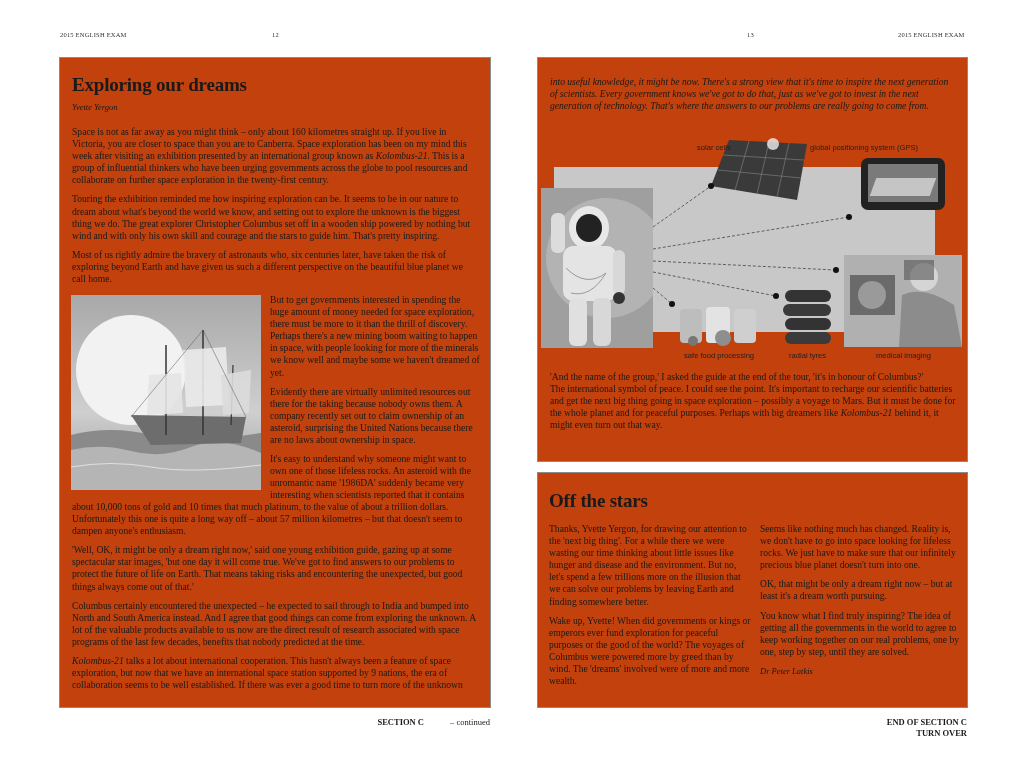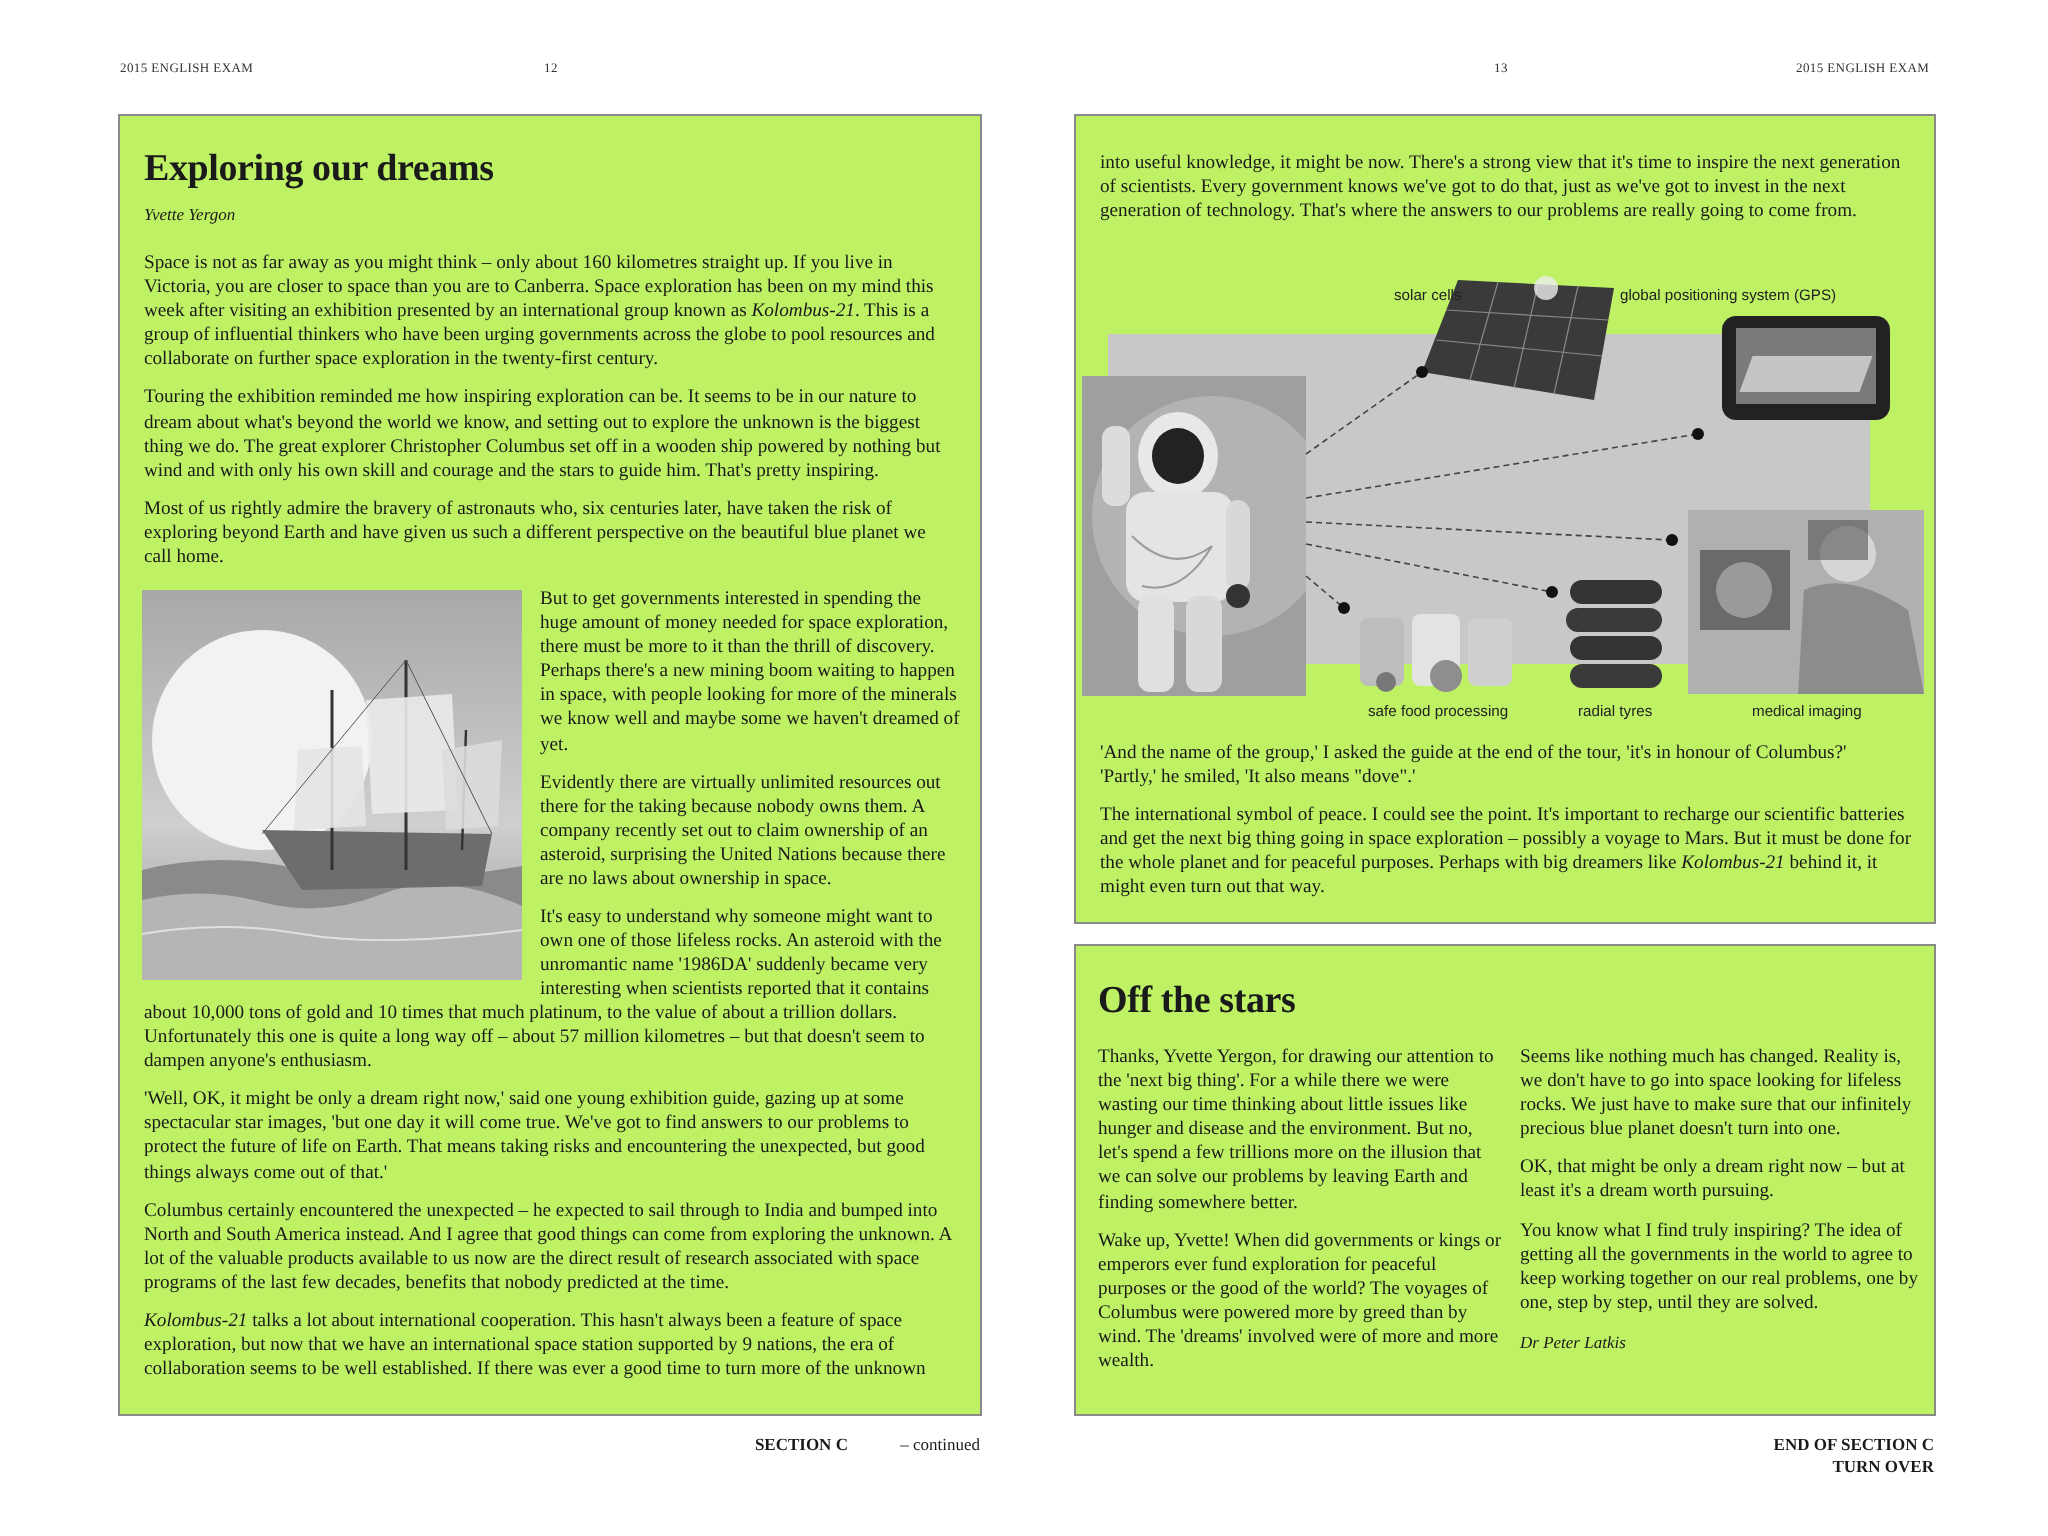--- a/index.html
+++ b/index.html
@@ -1,18 +1,18 @@
 <!DOCTYPE html>
 <html><head>
 <meta charset="utf-8">
 <style>
   html,body{margin:0;padding:0;background:#fff;}
   body{width:1024px;height:768px;position:relative;overflow:hidden;font-family:"Liberation Serif","DejaVu Serif",serif;color:#1a1a1a;}
   .hdr{position:absolute;top:31px;font-size:6.5px;color:#333;letter-spacing:0.2px;}
-  .box{position:absolute;border:1px solid #8a8a8a;background:#bef264;box-sizing:border-box;}
+  .box{position:absolute;border:1px solid #8a8a8a;background:#c2410c;box-sizing:border-box;}
   p{margin:0;}
   .body-text{font-size:9.6px;line-height:12.1px;}
   .para{margin-bottom:7px;}
   h1{margin:0;font-family:"Liberation Serif","DejaVu Serif",serif;font-weight:bold;font-size:19px;letter-spacing:-0.2px;}
   .author{font-style:italic;font-size:8.5px;}
   em{font-style:italic;}
   .footer{position:absolute;font-weight:bold;font-size:8.5px;text-align:right;}
   .footer .light{font-weight:normal;margin-left:24px;}
   .caption{position:absolute;font-family:"Liberation Sans","DejaVu Sans",sans-serif;font-size:7.6px;color:#222;}
   .dot{position:absolute;width:6px;height:6px;border-radius:50%;background:#111;}
@@ -76,21 +76,21 @@
 </div>
 
 <div class="footer" style="left:330px;top:717px;width:160px;">
   <span>SECTION C</span><span class="light"> – continued</span>
 </div>
 
 <div class="hdr" style="left:747px;">13</div>
 <div class="hdr" style="left:898px;">2015 ENGLISH EXAM</div>
 
 <div class="box" style="left:537px;top:57px;width:431px;height:405px;">
-  <p class="body-text" style="position:absolute;left:12px;top:18px;width:408px;">into useful knowledge, it might be now. There's a strong view that it's time to inspire the next generation of scientists. Every government knows we've got to do that, just as we've got to invest in the next generation of technology. That's where the answers to our problems are really going to come from.</p>
+  <p class="body-text" style="position:absolute;left:12px;top:18px;width:408px;font-style:italic;">into useful knowledge, it might be now. There's a strong view that it's time to inspire the next generation of scientists. Every government knows we've got to do that, just as we've got to invest in the next generation of technology. That's where the answers to our problems are really going to come from.</p>
 
   <div style="position:absolute;left:0;top:80px;width:431px;height:230px;text-align:center;">
     <div style="position:absolute;left:16px;top:29px;width:381px;height:165px;background:#c8c8c8;"></div>
 
     <div style="position:absolute;left:3px;top:50px;width:112px;height:160px;background:#9f9f9f;">
       <svg width="112" height="160" viewBox="0 0 112 160">
         <circle cx="65" cy="70" r="60" fill="#b3b3b3"></circle>
         <ellipse cx="48" cy="40" rx="20" ry="22" fill="#e8e8e8"></ellipse>
         <ellipse cx="48" cy="40" rx="13" ry="14" fill="#222"></ellipse>
         <rect x="22" y="58" width="54" height="55" rx="10" fill="#e4e4e4"></rect>
@@ -167,21 +167,20 @@
     </svg>
     <div class="dot" style="left:170px;top:45px;"></div>
     <div class="dot" style="left:308px;top:76px;"></div>
     <div class="dot" style="left:295px;top:129px;"></div>
     <div class="dot" style="left:235px;top:155px;"></div>
     <div class="dot" style="left:131px;top:163px;"></div>
   </div>
 
   <div class="body-text" style="position:absolute;left:12px;top:313px;width:410px;">
     <p>'And the name of the group,' I asked the guide at the end of the tour, 'it's in honour of Columbus?'</p>
-    <p class="para">'Partly,' he smiled, 'It also means "dove".'</p>
     <p><span>The international symbol of peace. I could see the point. It's important to recharge our scientific batteries and get the next big thing going in space exploration – possibly a voyage to Mars. But it must be done for the whole planet and for peaceful purposes. Perhaps with big dreamers like </span><em>Kolombus-21</em><span> behind it, it might even turn out that way.</span></p>
   </div>
 </div>
 
 <div class="box" style="left:537px;top:472px;width:431px;height:236px;">
   <h1 style="position:absolute;left:11px;top:17px;">Off the stars</h1>
   <div class="body-text" style="position:absolute;left:11px;top:50px;width:202px;">
     <p class="para">Thanks, Yvette Yergon, for drawing our attention to the 'next big thing'. For a while there we were wasting our time thinking about little issues like hunger and disease and the environment. But no, let's spend a few trillions more on the illusion that we can solve our problems by leaving Earth and finding somewhere better.</p>
     <p>Wake up, Yvette! When did governments or kings or emperors ever fund exploration for peaceful purposes or the good of the world? The voyages of Columbus were powered more by greed than by wind. The 'dreams' involved were of more and more wealth.</p>
   </div>

